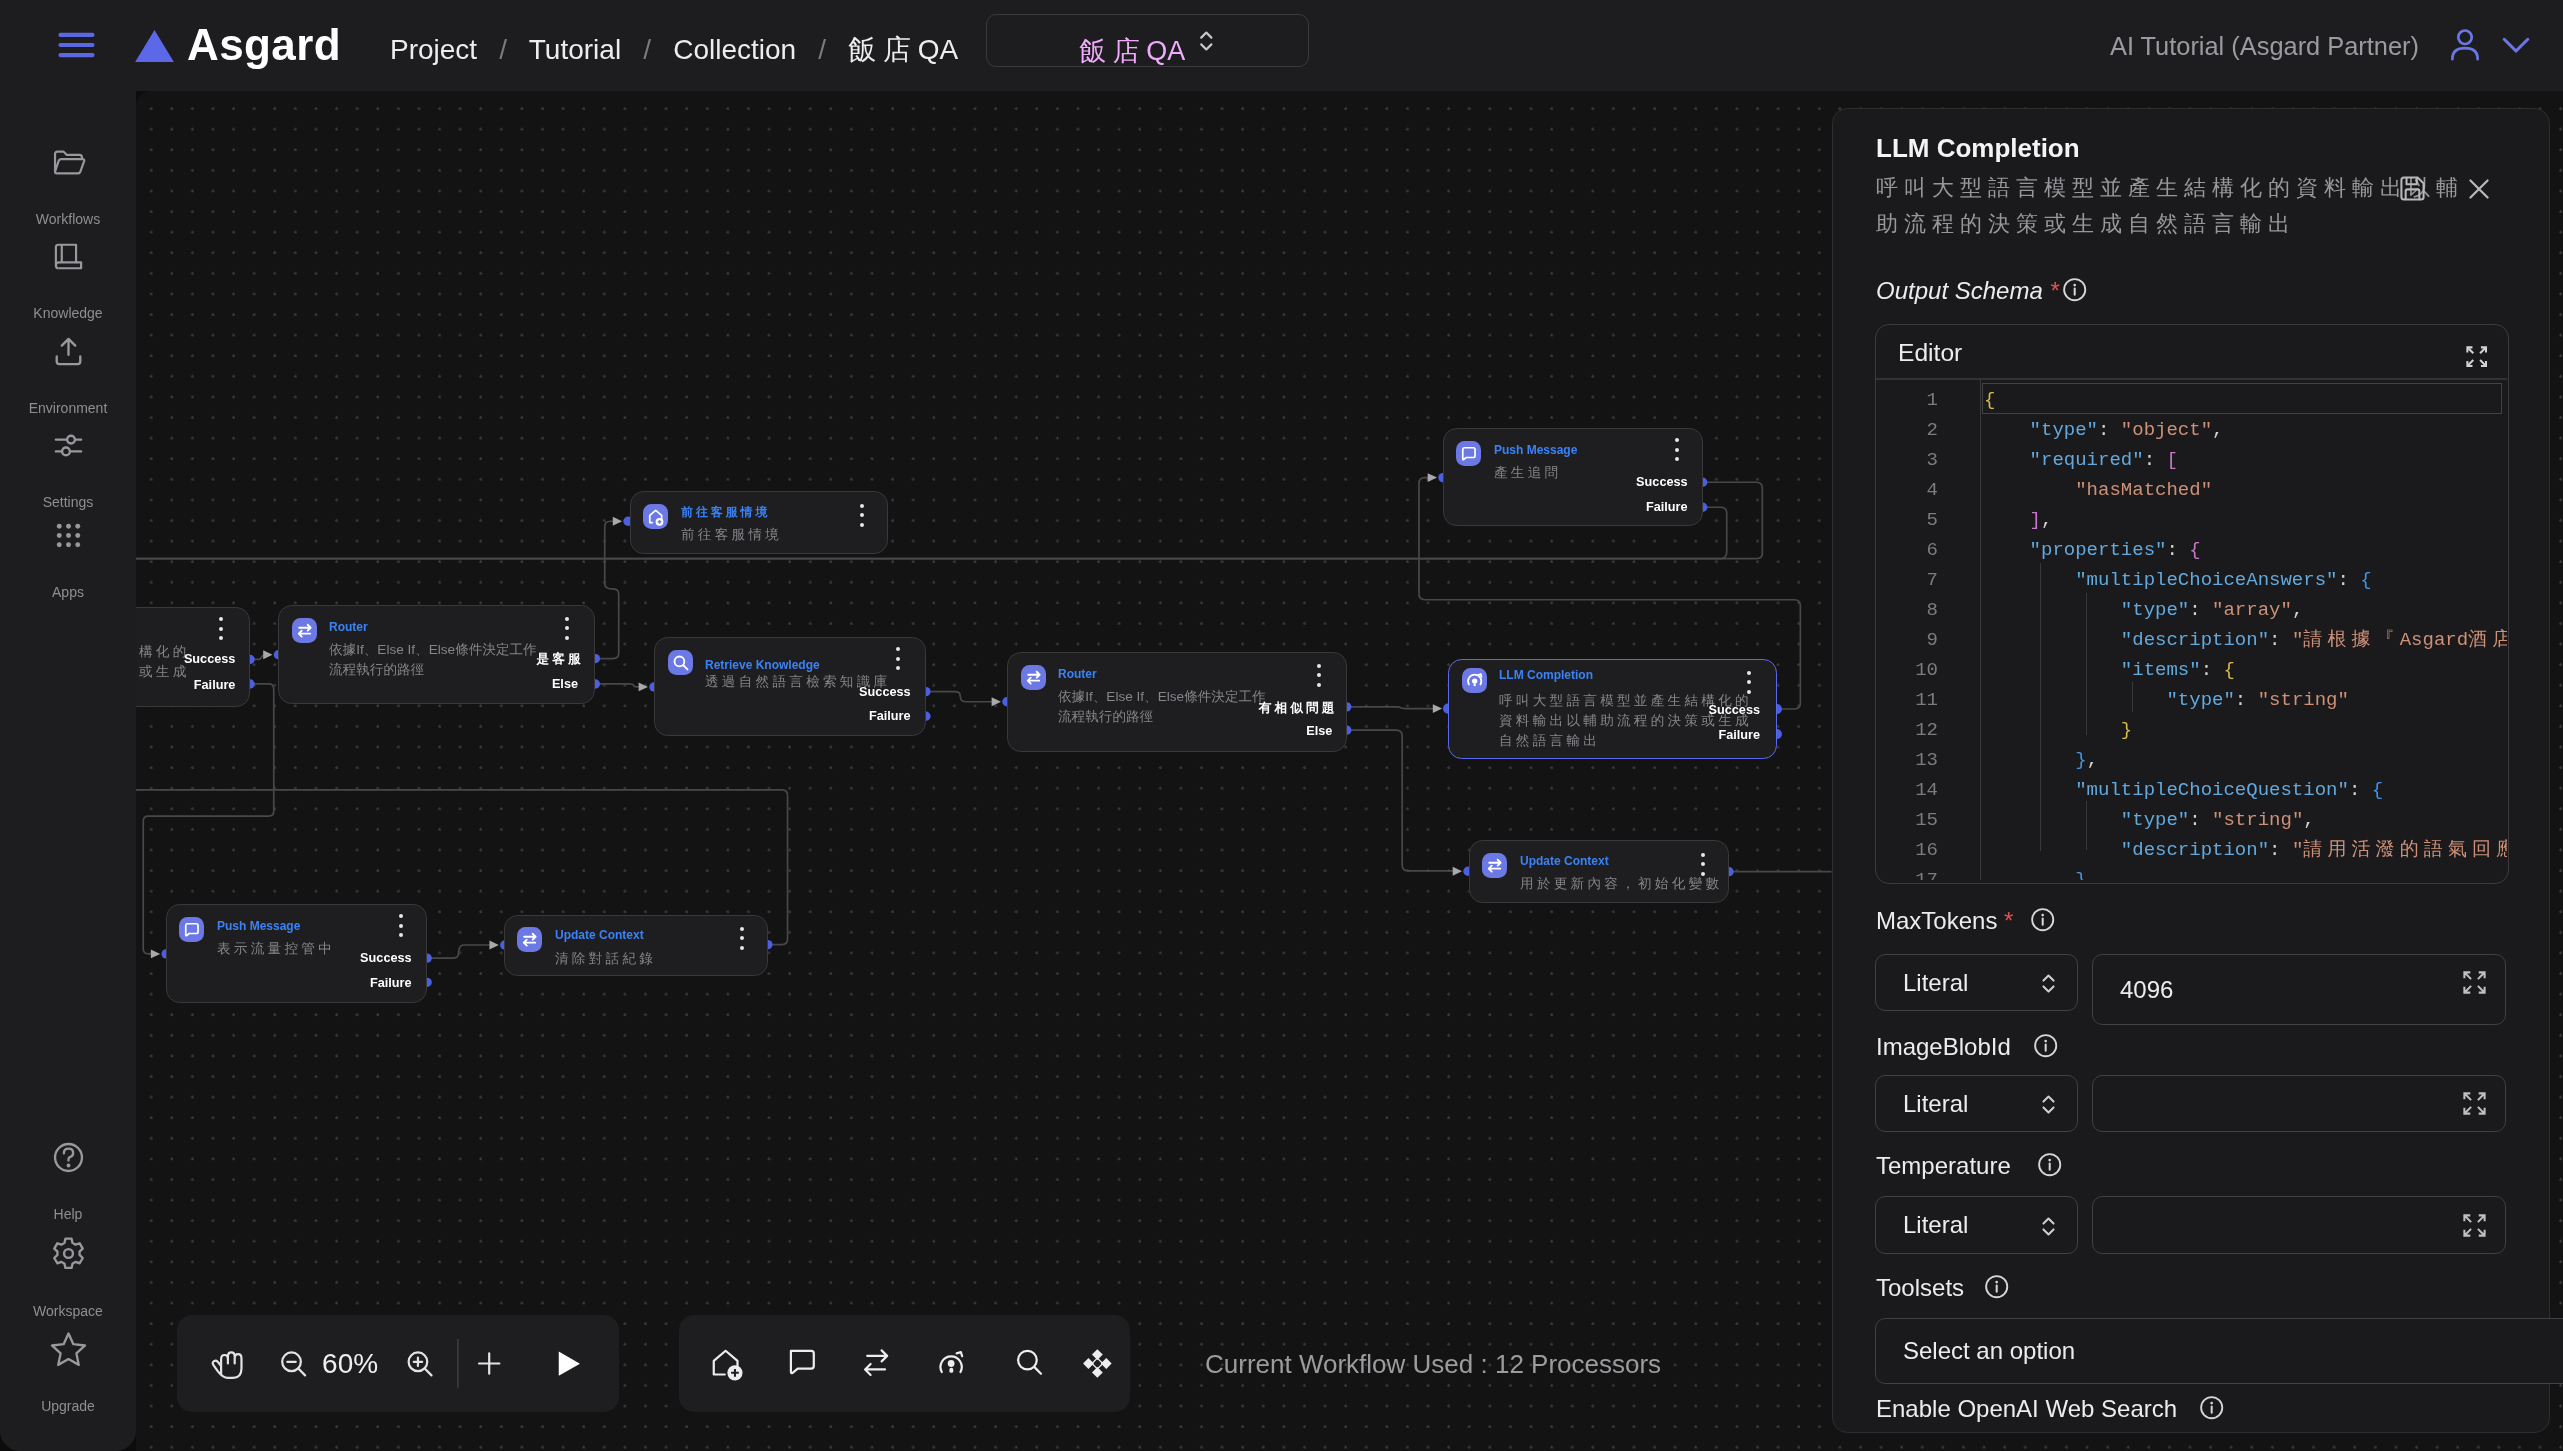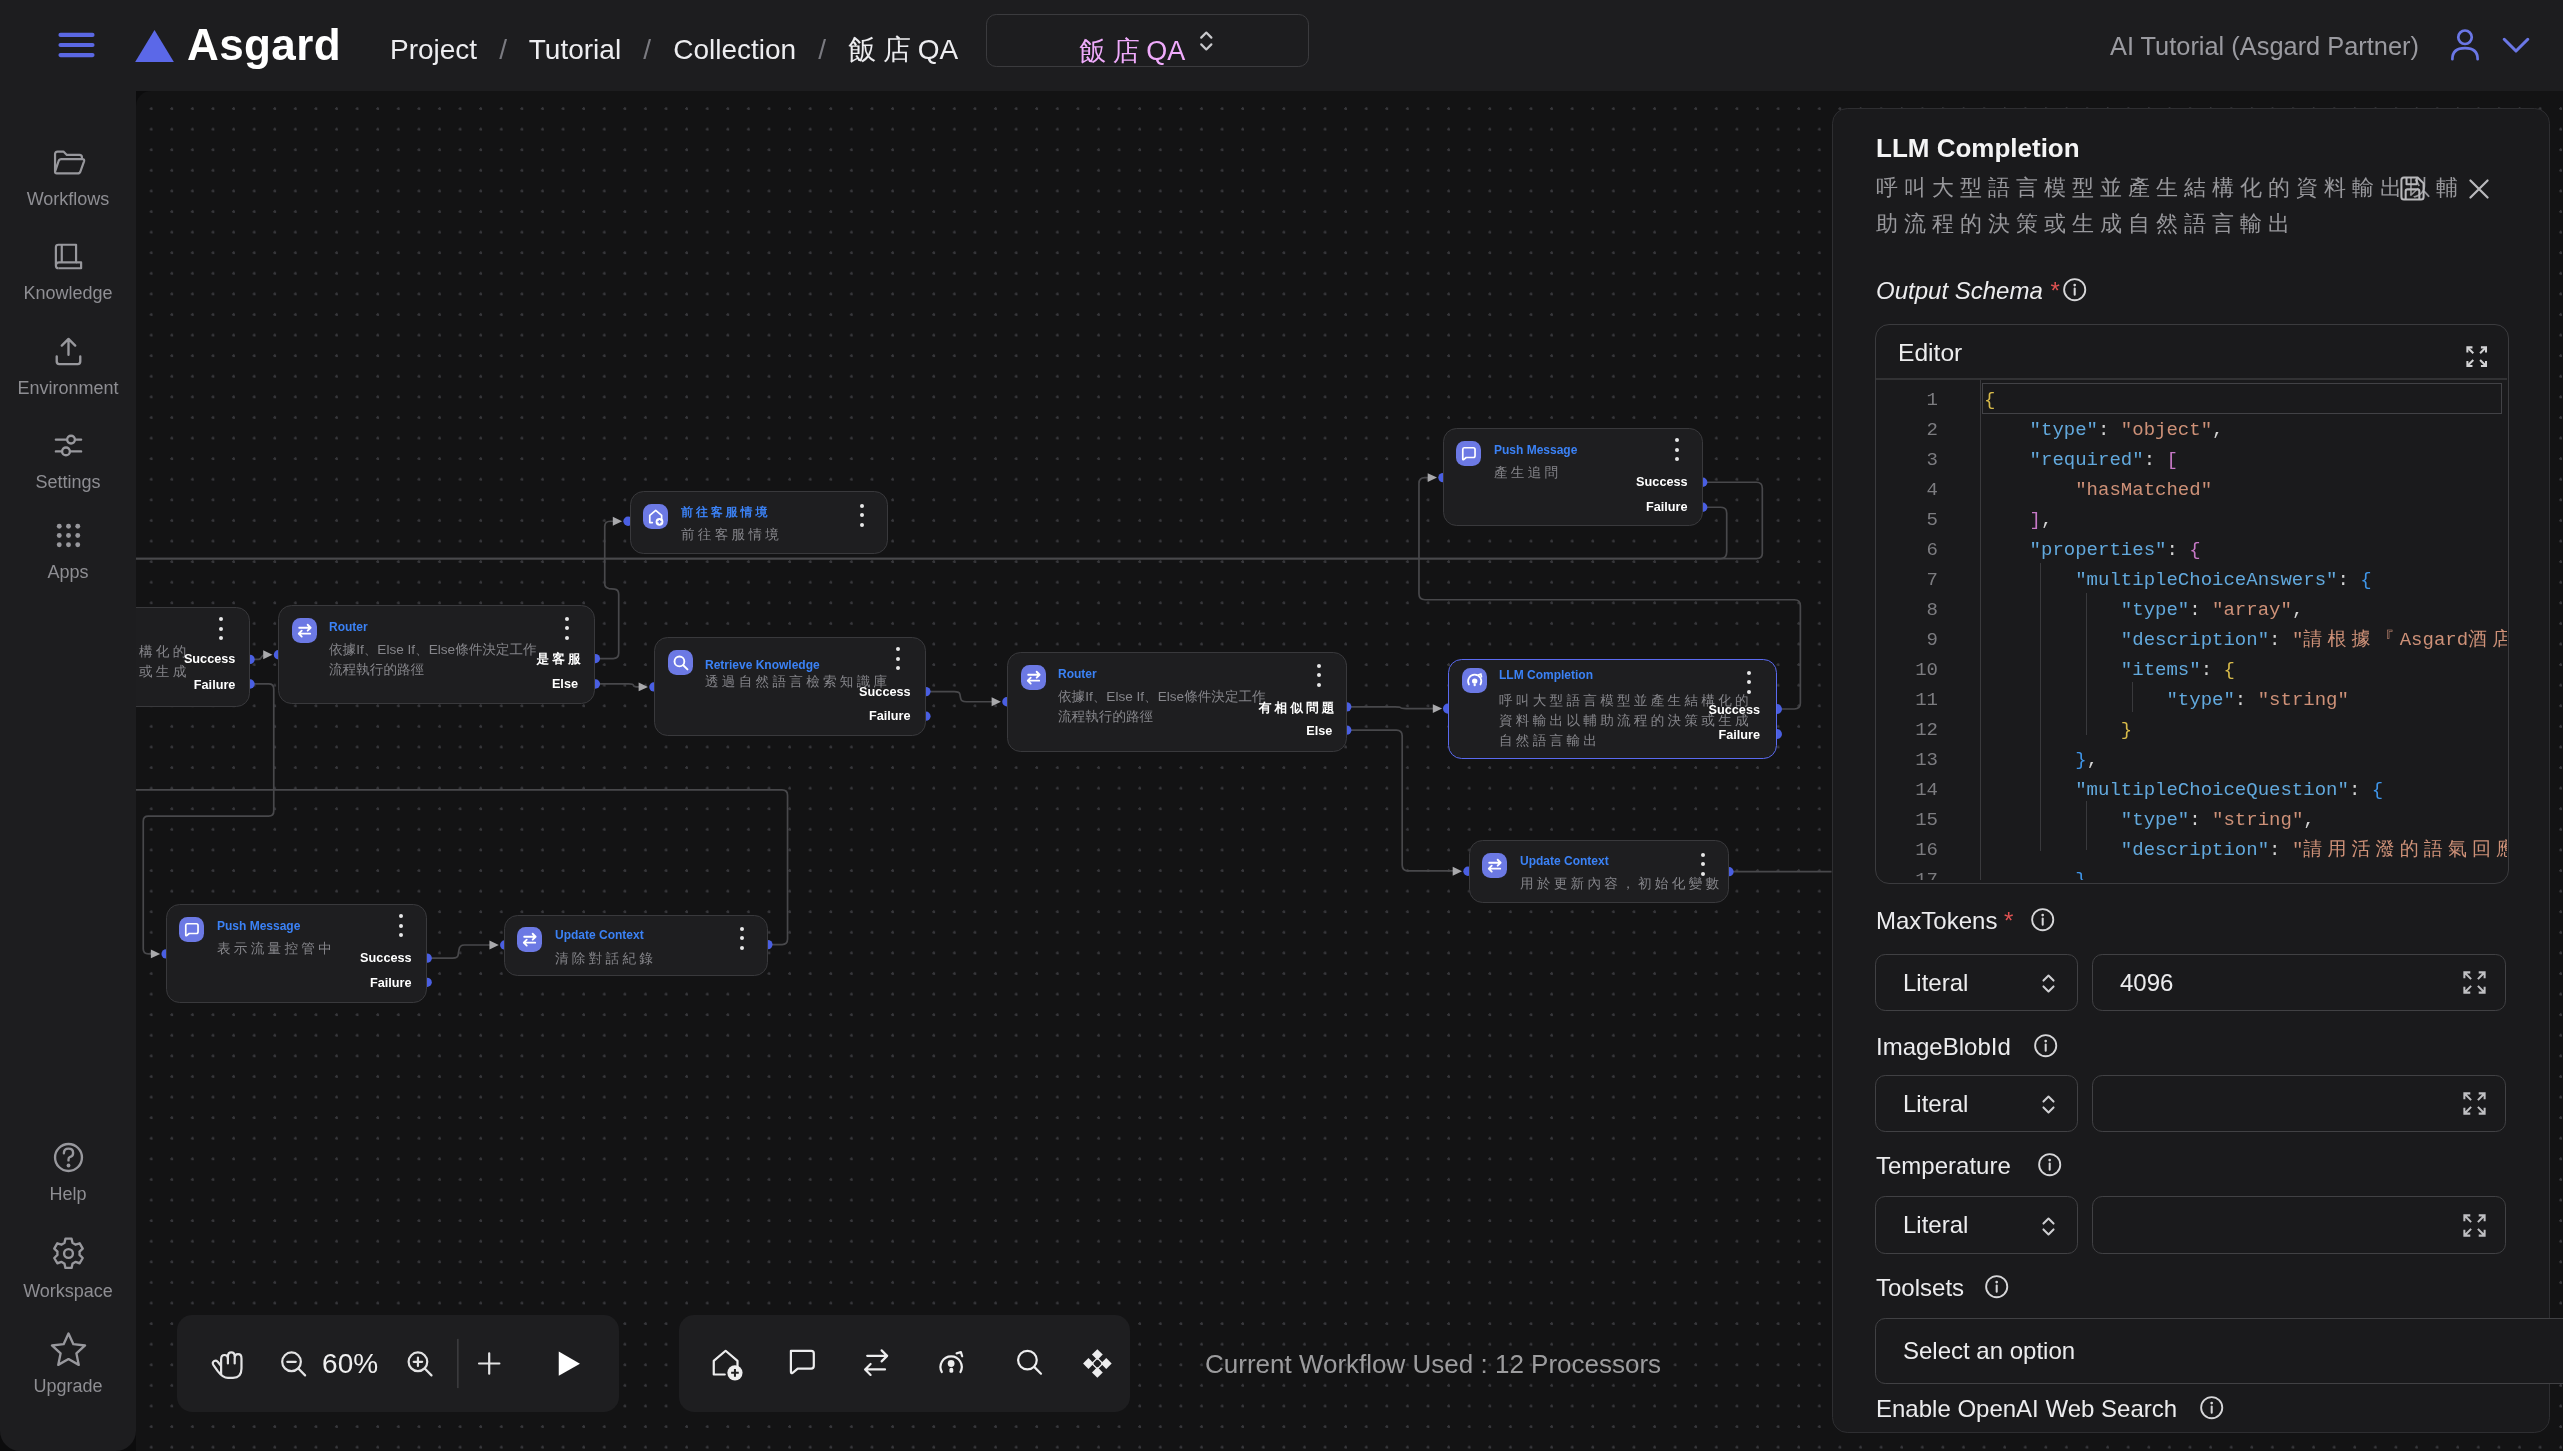--- a/index.html
+++ b/index.html
@@ -20,21 +20,21 @@
   
   .node { position:absolute; background:#1e1e20; border:1.7px solid #39393c; border-radius:13.6px; }
   .node.sel { border-color:#5a6af0; }
   .nicon { position:absolute; width:25.4px; height:25.4px; background:#6c79e4; border-radius:8.5px; }
   .ntitle { position:absolute; color:#3b82f6; font-size:12px; font-weight:700; line-height:20.3px; white-space:nowrap; }
   .ndesc { position:absolute; color:#85858a; font-size:13.6px; line-height:20px; white-space:nowrap; }
   .nout { position:absolute; color:#fff; font-size:12.7px; font-weight:700; line-height:17px; white-space:nowrap; text-align:right; }
   .ndots { position:absolute; width:5.1px; color:#e8e8e8; }
   .ndots i, .ndots b { display:block; width:4.2px; height:4.2px; border-radius:50%; background:#e8e8e8; margin:0 0 5.1px 0; }
   .sitem { position:absolute; left:0; width:136px; display:flex; flex-direction:column; align-items:center; gap:7.6px; }
-  .sitem span { color:#8e8e93; font-size:18px; }
+  .sitem span { color:#8e8e93; font-size:14px;margin-top:22px; }
   
   .tbar { position:absolute; background:#1e1e20; border-radius:15.3px; }
   
   #panel { position:absolute; left:1832px; top:108px; width:718px; height:1325px;
     background:#1a1a1c; border:1.7px solid #2e2e31; border-radius:15.3px; }
   .plabel { position:absolute; color:#ececee; font-size:24px; white-space:nowrap; }
   .red { color:#e05252; }
   .cjk { letter-spacing:0.24em; }
   .mcjk { font-style:normal; letter-spacing:5.1px; }
   .selbox { position:absolute; border:1.7px solid #414144; border-radius:10.2px; background:#1a1a1c; }
@@ -512,21 +512,21 @@
       <circle cx="15" cy="9.5" r="1.6" fill="#d6d6d8"></circle>
     </svg>
   <div class="selbox" style="left:42px;top:845px;width:203px;height:57px;">
       <span class="t">Literal</span>
     <svg class="abs" style="right:20.3px;top:18px;" width="17" height="21" viewBox="0 0 20 25">
         <g stroke="#cfcfd2" stroke-width="2.4" fill="none" stroke-linecap="round" stroke-linejoin="round">
           <path d="M4,9 L10,3 L16,9 M4,16 L10,22 L16,16"></path>
         </g>
       </svg>
   </div>
-  <div class="selbox" style="left:259px;top:845px;width:414px;height:57px;">
+  <div class="selbox" style="left:259px;top:845px;width:414px;height:71px;">
       <span class="t">4096</span>
     <svg class="abs" style="right:17px;top:14.4px;" width="27" height="27" viewBox="0 0 32 32">
         <g stroke="#bfbfc2" stroke-width="2.4" fill="none">
           <path d="M4,11 V4 H11 M21,4 H28 V11 M28,21 V28 H21 M11,28 H4 V21 M4.5,4.5 L12,12 M27.5,4.5 L20,12 M27.5,27.5 L20,20 M4.5,27.5 L12,20"></path>
         </g>
       </svg>
   </div>
 
   <div class="plabel" style="left:43px;top:924px;">ImageBlobId</div>
   <svg class="abs" style="left:200px;top:924px;" width="25.4" height="25.4" viewBox="0 0 30 30">

